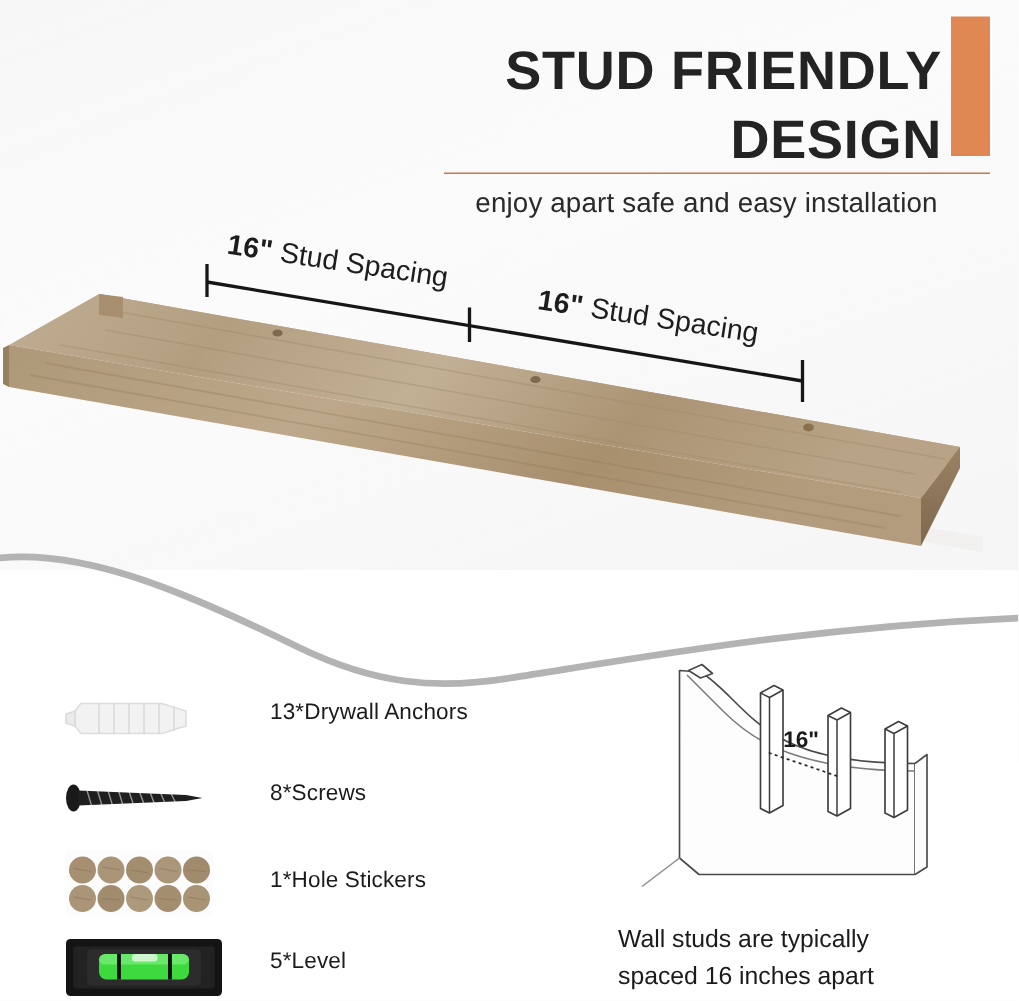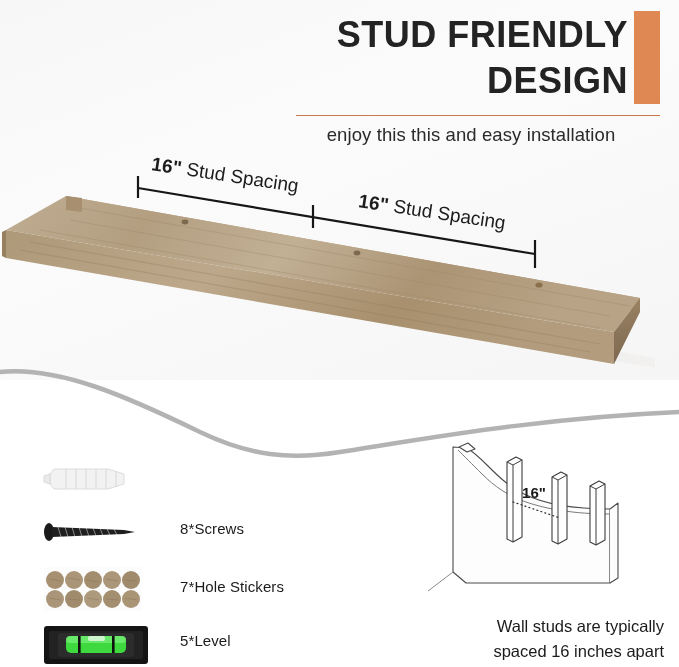--- a/index.html
+++ b/index.html
@@ -35,21 +35,21 @@
   .divider-svg {
     position: absolute;
     left: 0; top: 360px;
     width: 679px; height: 120px;
   }
 
   
   .headline {
     position: absolute;
     left: 300px;
-    top: 12px;
+    top: 24px;
     width: 328px;
     text-align: right;
     font-size: 36px;
     line-height: 46px;
     font-weight: bold;
     letter-spacing: 0.5px;
     color: #232323;
     white-space: pre-line;
   }
   .accent-bar {
@@ -139,21 +139,21 @@
     left: 412px;
     top: 432px;
     width: 250px;
     height: 170px;
   }
   .stud-caption {
     position: absolute;
     left: 412px;
     top: 614px;
     width: 252px;
-    text-align: right;
+    text-align: left;
     font-size: 16.5px;
     line-height: 25px;
     color: #1b1b1b;
     white-space: pre-line;
   }
 </style>
 </head>
 <body>
 
 <div id="infographic">
@@ -162,21 +162,21 @@
   <div class="bg-bottom"></div>
 
   <svg class="divider-svg" viewBox="0 0 679 120">
     <path d="M 0 12 C 60 6 130 38 200 72 C 250 96 290 100 340 92 C 430 78 540 58 679 52" fill="none" stroke="#b3b3b3" stroke-width="4.5" stroke-linecap="round"></path>
   </svg>
 
   <div class="headline">STUD FRIENDLY
 DESIGN</div>
   <div class="accent-bar"></div>
   <div class="rule"></div>
-  <div class="subhead">enjoy this this and easy installation</div>
+  <div class="subhead">enjoy apart safe and easy installation</div>
 
   <svg class="dim-svg" viewBox="0 0 679 140">
 
     <line x1="138" y1="26" x2="138" y2="48" stroke="#161616" stroke-width="2.2"></line>
 
     <line x1="313" y1="55" x2="313" y2="78" stroke="#161616" stroke-width="2.2"></line>
 
     <line x1="535" y1="90" x2="535" y2="118" stroke="#161616" stroke-width="2.2"></line>
 
     <line x1="138" y1="38" x2="535" y2="104" stroke="#161616" stroke-width="2.2"></line>
@@ -259,20 +259,21 @@
         <g stroke="#d8d8d8" stroke-width="1" fill="none">
           <path d="M30 17 L30 37"></path>
             <path d="M40 17 L40 37"></path>
           <path d="M50 17 L50 37"></path>
             <path d="M60 17 L60 37"></path>
           <path d="M70 17 L70 37"></path>
             <path d="M80 19 L80 35"></path>
         </g>
         <path d="M14 22 L14 32 L8 30 L8 24 Z" fill="#ebebeb" stroke="#d9d9d9" stroke-width="1"></path>
       </svg>
+      <div class="part-label">13*Drywall Anchors</div>
     </div>
 
     <div class="part-row">
       <svg class="part-icon" viewBox="0 0 120 52">
         <ellipse cx="13" cy="26" rx="5" ry="9" fill="#1a1a1a"></ellipse>
         <path d="M16 21 L88 24 L99 26 L88 28 L16 31 Z" fill="#1f1f1f"></path>
         <g stroke="#f7f7f7" stroke-width="0.9" opacity="0.55">
           <path d="M22 21 L25 31"></path>
             <path d="M29 21 L32 31"></path>
           <path d="M36 21 L39 31"></path>
@@ -308,21 +309,21 @@
             <path d="M51 20 L63 22"></path>
           <path d="M70 19 L82 21"></path>
             <path d="M89 20 L101 21"></path>
           <path d="M13 38 L25 40"></path>
             <path d="M32 39 L44 40"></path>
             <path d="M51 38 L63 40"></path>
           <path d="M70 39 L82 40"></path>
             <path d="M89 38 L101 40"></path>
         </g>
       </svg>
-      <div class="part-label" style="top:18px">7*Hole Stickers</div>
+      <div class="part-label" style="top:18px">1*Hole Stickers</div>
     </div>
 
     <div class="part-row" style="height:48px">
       <svg class="part-icon" style="height:48px" viewBox="0 0 120 48">
         <rect x="8" y="6" width="104" height="38" rx="3" fill="#141414"></rect>
         <rect x="13" y="11" width="94" height="28" rx="2" fill="#222222"></rect>
         <rect x="22" y="13" width="76" height="24" rx="3" fill="#2c2c2c"></rect>
         <rect x="30" y="16" width="60" height="17" rx="5" fill="#3ed93e"></rect>
         <rect x="30" y="16" width="60" height="7" rx="4" fill="#74ec74" opacity="0.8"></rect>
         <rect x="52" y="16" width="17" height="5" rx="2" fill="#d9f7d9" opacity="0.9"></rect>

